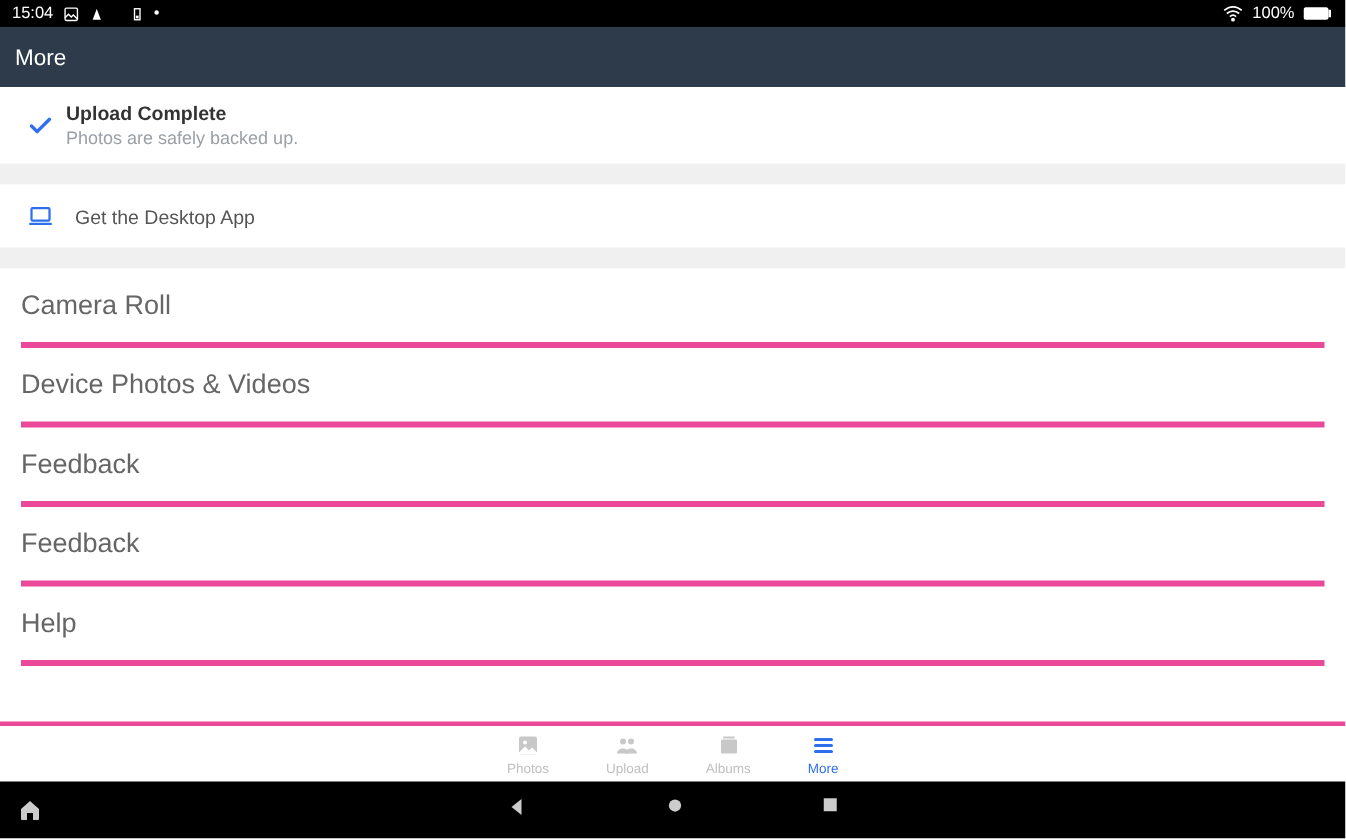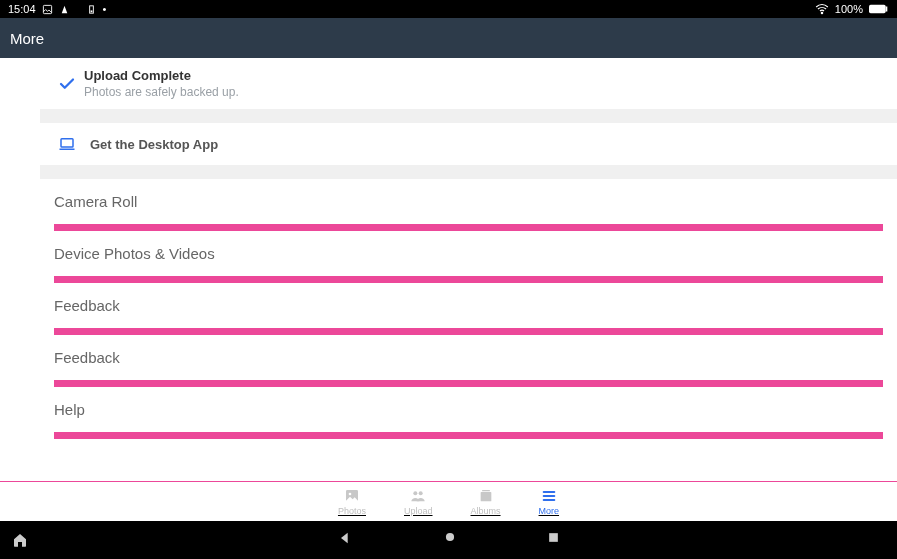--- a/index.html
+++ b/index.html
@@ -18,47 +18,46 @@
   .section-spacer { height: 14px; background: #f0f0f0; }
   .upload-row {
     display: flex; align-items: center; padding: 10px 14px; background: #fff;
   }
   .upload-row .chk { width: 26px; display: flex; justify-content: center; }
   .upload-text { padding-left: 4px; }
   .upload-title { font-size: 13px; font-weight: 600; color: #333; }
   .upload-sub { font-size: 12px; color: #9aa0a6; margin-top: 2px; }
   .desktop-row {
     display: flex; align-items: center; padding: 12px 14px; background: #fff;
-    font-size: 13px; color: #555; font-weight: bold;
+    font-size: 13px; color: #555;
   }
   .desktop-row .lap { width: 26px; display: flex; justify-content: center; margin-right: 10px;}
   .menu-list { background: #fff; padding: 0 14px; }
   .menu-item {
-    padding: 14px 0; border-bottom: 7px solid #ec4899; font-size: 15px; color: #666;
+    padding: 14px 0; border-bottom: 4px solid #ec4899; font-size: 18px; color: #666;
     cursor: pointer;
   }
   .menu-item:first-child { border-top: none; }
   .bottom-nav {
     position: absolute; left: 0; right: 0; bottom: 38px; height: 40px; background: #fff;
     display: flex; align-items: center; justify-content: center;
-    border-top: 1px solid #ec4899;
-    text-decoration: underline;
+    border-top: 3px solid #ec4899;
   }
   .nav-wrap { display: flex; gap: 38px; }
   .nav-item { display: flex; flex-direction: column; align-items: center; font-size: 9px; color: #bfbfbf; cursor: pointer; }
   .nav-item.active { color: #2f6fed; }
   .nav-item .nlabel { margin-top: 2px; }
   .sys-nav {
     position: absolute; left: 0; right: 0; bottom: 0; height: 38px; background: #000;
     display: flex; align-items: center; color: #ccc;
   }
   .sys-nav .home-corner { width: 40px; display:flex; justify-content:center; }
   .sys-center { flex:1; display:flex; justify-content:center; gap: 90px; }
   .sys-btn { cursor: pointer; }
-  .content { position: relative; height: calc(559px - 18px - 38px - 40px); overflow: hidden; padding-left: 40px; }
+  .content { position: relative; height: calc(559px - 18px - 38px - 40px); overflow: hidden; }
   .screen { position: relative; width: 897px; height: 559px; }
 </style>
 </head>
 <body>
 
 <div class="screen">
 
   <div class="status-bar">
     <div class="status-left">
       <span>15:04</span>

